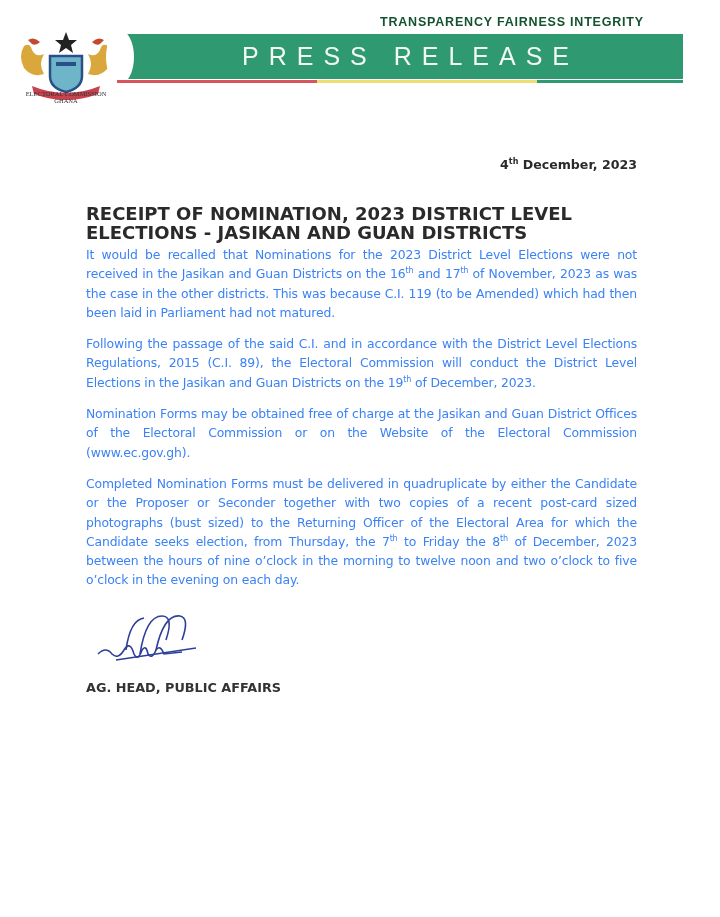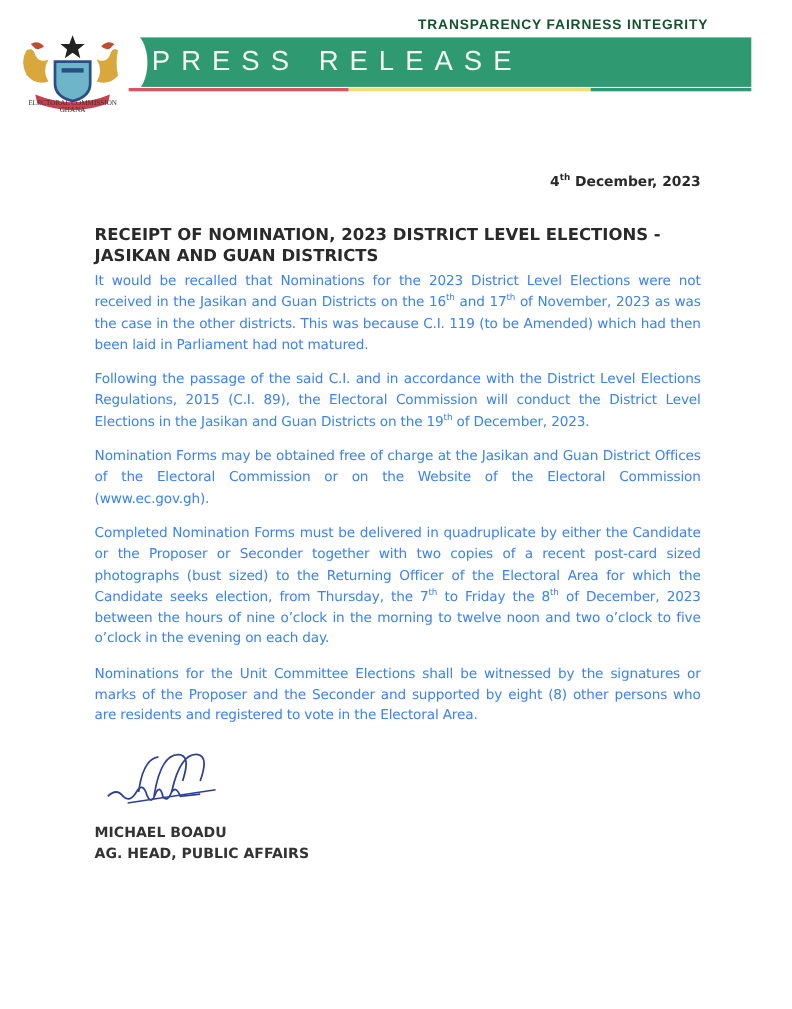--- a/index.html
+++ b/index.html
@@ -6,31 +6,31 @@
   body { width: 720px; height: 917px; position: relative; overflow: hidden;
          font-family: "DejaVu Sans", sans-serif; color: #222; }
   .tagline { position: absolute; top: 15px; left: 380px; font-family: "Liberation Sans", sans-serif;
              font-weight: bold; font-size: 12.5px; letter-spacing: 0.8px; color: #14532d; white-space: nowrap; }
   .logo { position: absolute; left: 14px; top: 28px; width: 104px; height: 80px; }
   .logo-caption { position: absolute; left: 12px; top: 90px; width: 108px; text-align: center;
                   font-family: "Liberation Serif", serif; font-size: 6.5px; line-height: 7px; color: #333; }
   .banner-bar { position: absolute; left: 120px; top: 34px; width: 563px; height: 45px; background: #2f9a72; }
   .banner-curve { position: absolute; left: 106px; top: 30px; width: 28px; height: 54px; background: #fff; border-radius: 50%; }
   .banner-title { position: absolute; left: 120px; top: 34px; width: 563px; height: 45px; line-height: 45px;
-                  color: #f4f8f2; font-family: "Liberation Sans", sans-serif; font-size: 25px;
+                  text-align: center; color: #f4f8f2; font-family: "Liberation Sans", sans-serif; font-size: 25px;
                   letter-spacing: 10px; font-weight: normal; padding-left: 18px; box-sizing: border-box; }
   .stripe { position: absolute; top: 80px; height: 3px; }
   .stripe.red { left: 117px; width: 200px; background: #d9545f; }
   .stripe.yellow { left: 317px; width: 220px; background: #f1dd74; }
   .stripe.green { left: 537px; width: 146px; background: #2f9a72; }
 
   .content { position: absolute; left: 86px; top: 157px; width: 551px; }
   .date { text-align: right; font-weight: bold; font-size: 12.6px; margin: 0 0 32px 0; color: #2a2a2a; }
   .date sup, p sup { font-size: 8px; vertical-align: super; line-height: 0; }
-  .heading { font-weight: bold; font-size: 15px; line-height: 19px; margin: 0 0 3px 0; color: #2a2a2a; }
+  .heading { font-weight: bold; font-size: 18px; line-height: 19px; margin: 0 0 3px 0; color: #2a2a2a; }
   p.body { font-size: 12.4px; line-height: 19.3px; text-align: justify; margin: 0 0 12px 0; color: #3b82f6;
            letter-spacing: -0.15px; }
   .signature { width: 130px; height: 64px; margin: 8px 0 0 0; }
   .signer { font-weight: bold; font-size: 12.8px; line-height: 19px; color: #333; }
 </style>
 </head>
 <body>
 
 <div class="tagline">TRANSPARENCY FAIRNESS INTEGRITY</div>
 
@@ -67,23 +67,21 @@
 
   <p class="body"><span>It would be recalled that Nominations for the 2023 District Level Elections were not received in the Jasikan and Guan Districts on the 16</span><sup>th</sup><span> and 17</span><sup>th</sup><span> of November, 2023 as was the case in the other districts. This was because C.I. 119 (to be Amended) which had then been laid in Parliament had not matured.</span></p>
 
   <p class="body"><span>Following the passage of the said C.I. and in accordance with the District Level Elections Regulations, 2015 (C.I. 89), the Electoral Commission will conduct the District Level Elections in the Jasikan and Guan Districts on the 19</span><sup>th</sup><span> of December, 2023.</span></p>
 
   <p class="body">Nomination Forms may be obtained free of charge at the Jasikan and Guan District Offices of the Electoral Commission or on the Website of the Electoral Commission (www.ec.gov.gh).</p>
 
   <p class="body"><span>Completed Nomination Forms must be delivered in quadruplicate by either the Candidate or the Proposer or Seconder together with two copies of a recent post-card sized photographs (bust sized) to the Returning Officer of the Electoral Area for which the Candidate seeks election, from Thursday, the 7</span><sup>th</sup><span> to Friday the 8</span><sup>th</sup><span> of December, 2023 between the hours of nine o’clock in the morning to twelve noon and two o’clock to five o’clock in the evening on each day.</span></p>
 
 
-  <p class="body">Nominations for the Unit Committee Elections shall be witnessed by the signatures or marks of the Proposer and the Seconder and supported by eight (8) other persons who are residents and registered to vote in the Electoral Area.</p>
 
 
   <svg class="signature" viewBox="0 0 130 64">
     <path d="M12 44 Q20 36 26 44 Q32 50 38 40 Q44 30 48 44 Q52 52 56 40 Q60 34 62 44 Q66 50 70 40 Q74 34 78 44 L96 42" fill="none" stroke="#2d3f9a" stroke-width="1.6"></path>
     <path d="M40 40 Q44 10 58 8 M54 44 Q60 6 76 6 Q88 6 80 30 M70 40 Q78 4 94 6 Q104 8 96 30" fill="none" stroke="#2d3f9a" stroke-width="1.6"></path>
     <path d="M30 50 L110 38" fill="none" stroke="#2d3f9a" stroke-width="1.3"></path>
   </svg>
-  <div class="signer">MICHAEL BOADU</div>
   <div class="signer">AG. HEAD, PUBLIC AFFAIRS</div>
 </div>
 
 </body></html>

